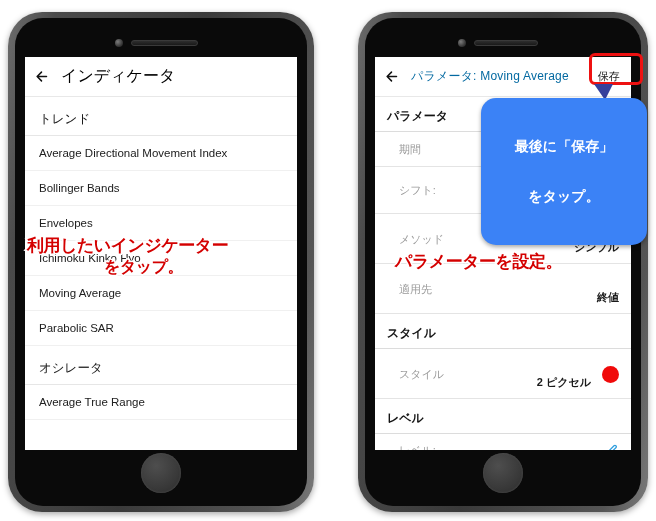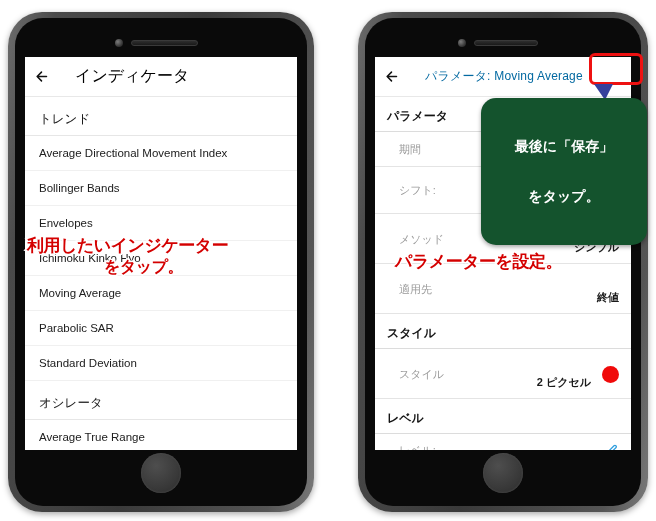--- a/index.html
+++ b/index.html
@@ -36,21 +36,21 @@
     position: absolute; width: 40px; height: 40px; border-radius: 50%;
     background: radial-gradient(circle at 38% 32%,#4e4e4e 0%,#3b3b3b 55%,#2b2b2b 100%);
     box-shadow: inset 0 0 2px #555;
   }
   .screen {
     position: absolute; background: #ffffff; overflow: hidden;
   }
 
   
   .appbar {
-    display: flex; align-items: center; gap: 26px;
+    display: flex; align-items: center; gap: 12px;
     height: 40px; padding: 0 9px; background: #fff;
     border-bottom: 1px solid #e8e8e8;
   }
   .back-arrow { width: 15px; height: 15px; flex: 0 0 auto; }
   .appbar-title {
     font-size: 13.5px; color: #0369a1; white-space: nowrap;
     letter-spacing: .2px;
   }
   .appbar-title.small { font-size: 12px; }
   .spacer { flex: 1 1 auto; }
@@ -116,21 +116,21 @@
     line-height: 1.06;
     white-space: pre;
     letter-spacing: -0.5px;
   }
   .anno-red .ln { display: block; }
   .anno-red.l1 { font-size: 17px; }
   .anno-red.l2 { font-size: 16px; }
 
   .bubble {
     position: absolute;
-    background: #14532d;
+    background: #3b82f6;
     color: #ffffff;
     border-radius: 15px;
     padding: 7px 12px 8px 12px;
     font-family: "DejaVu Sans", sans-serif;
     font-weight: bold;
     font-size: 14px;
     line-height: 1.18;
     text-align: center;
     white-space: pre;
     box-shadow: 0 2px 4px rgba(0,0,0,.35);
@@ -171,21 +171,20 @@
         <span>インディケータ</span>
       </div>
 
       <div class="section-head">トレンド</div>
       <div class="list-row">Average Directional Movement Index</div>
       <div class="list-row">Bollinger Bands</div>
       <div class="list-row">Envelopes</div>
       <div class="list-row">Ichimoku Kinko Hyo</div>
       <div class="list-row">Moving Average</div>
       <div class="list-row">Parabolic SAR</div>
-      <div class="list-row">Standard Deviation</div>
 
       <div class="section-head">オシレータ</div>
       <div class="list-row">Average True Range</div>
 
     </div>
 
     <div class="home-btn" style="left:133px; top:441px;"></div>
   </div>
 
   <div class="anno-red l1" style="left:27px; top:200px;">

